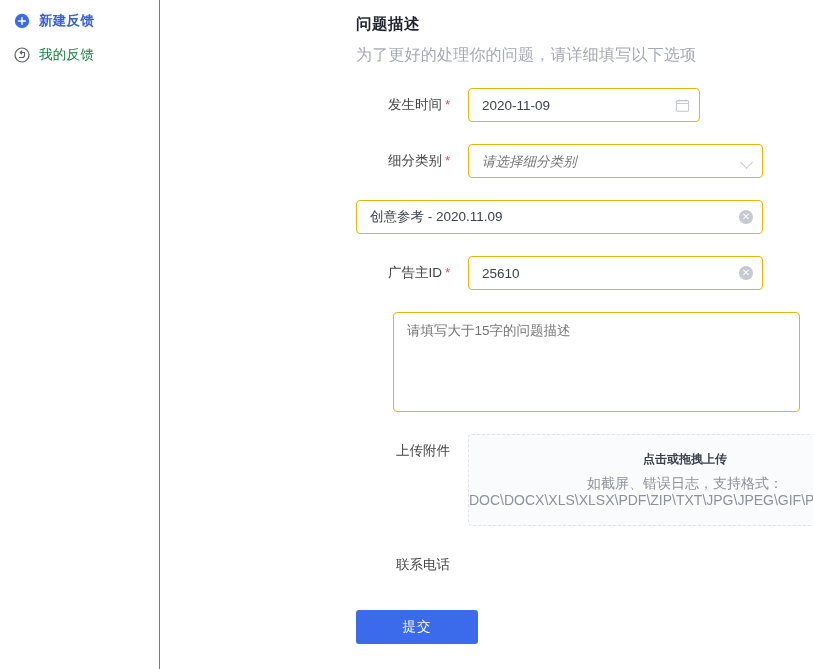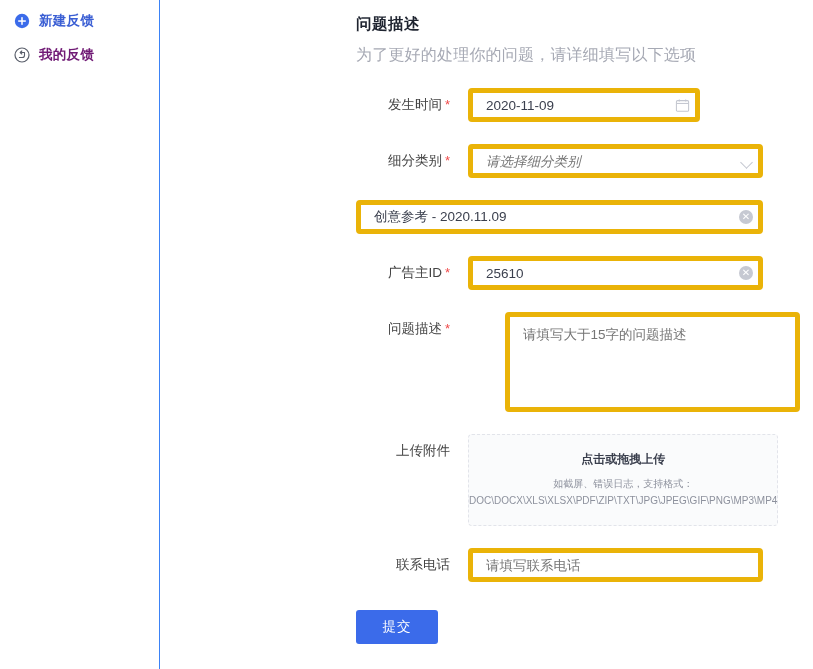--- a/index.html
+++ b/index.html
@@ -49,22 +49,22 @@
   .side-item.active .s-label {
     color: #3b5fd4;
     font-weight: bold;
   }
   .side-item .s-label {
     color: #333;
     font-weight: bold;
     letter-spacing: .3px;
   }
   .side-item.second .s-label {
-    color: #701a75;
-    font-weight: bold;
+    color: #15803d;
+    font-weight: normal;
   }
 
   
   .main {
     flex: 1;
     background: #fff;
     padding: 0 0 0 0;
     box-sizing: border-box;
     position: relative;
     overflow: hidden;
@@ -108,21 +108,21 @@
     margin-left: 3px;
     font-size: 13px;
   }
   .field {
     flex: 1;
     position: relative;
   }
 
   .ctrl {
     box-sizing: border-box;
-    border: 5px solid #eab308;
+    border: 1px solid #eab308;
     border-radius: 4px;
     background: #fff;
     height: 34px;
     line-height: 32px;
     font-size: 13.5px;
     color: #3a3f4d;
     padding: 0 32px 0 13px;
     position: relative;
     display: block;
     width: 100%;
@@ -188,35 +188,35 @@
     justify-content: center;
     cursor: pointer;
   }
   .upload .u-main {
     font-size: 12px;
     font-weight: bold;
     color: #3a3f4d;
     margin-bottom: 7px;
   }
   .upload .u-sub {
-    font-size: 10px;
+    font-size: 14px;
     color: #8d919d;
     line-height: 17px;
     text-align: center;
   }
 
   .submit-area {
     padding: 6px 0 0 196px;
   }
   .submit-btn {
     background: #3b6bea;
     color: #fff;
     border: none;
     border-radius: 3px;
-    width: 82px;
+    width: 122px;
     height: 34px;
     font-size: 13.5px;
     font-family: "Liberation Sans", sans-serif;
     cursor: pointer;
     letter-spacing: 1px;
   }
 </style>
 </head>
 <body>
 
@@ -284,42 +284,38 @@
 
       <div class="row">
         <div class="label"><span>广告主ID</span><span class="req">*</span></div>
         <div class="field">
           <input class="ctrl" type="text" value="25610" style="">
           <span class="clear-btn">✕</span>
         </div>
       </div>
 
       <div class="row">
-        <div class="label"><span>问题描述</span><span class="req">*</span></div>
         <div class="field">
           <textarea class="ctrl" placeholder="请填写大于15字的问题描述" style=""></textarea>
         </div>
       </div>
 
       <div class="row">
         <div class="label"><span>上传附件</span></div>
         <div class="field">
           <div class="upload">
             <div class="u-main">点击或拖拽上传</div>
             <div class="u-sub">如截屏、错误日志，支持格式：</div>
             <div class="u-sub">DOC\DOCX\XLS\XLSX\PDF\ZIP\TXT\JPG\JPEG\GIF\PNG\MP3\MP4</div>
           </div>
         </div>
       </div>
 
       <div class="row">
         <div class="label"><span>联系电话</span></div>
-        <div class="field">
-          <input class="ctrl" type="text" placeholder="请填写联系电话" style="">
-        </div>
       </div>
 
     </div>
 
     <div class="submit-area">
       <button class="submit-btn">提交</button>
     </div>
   </div>
 </div>
 

